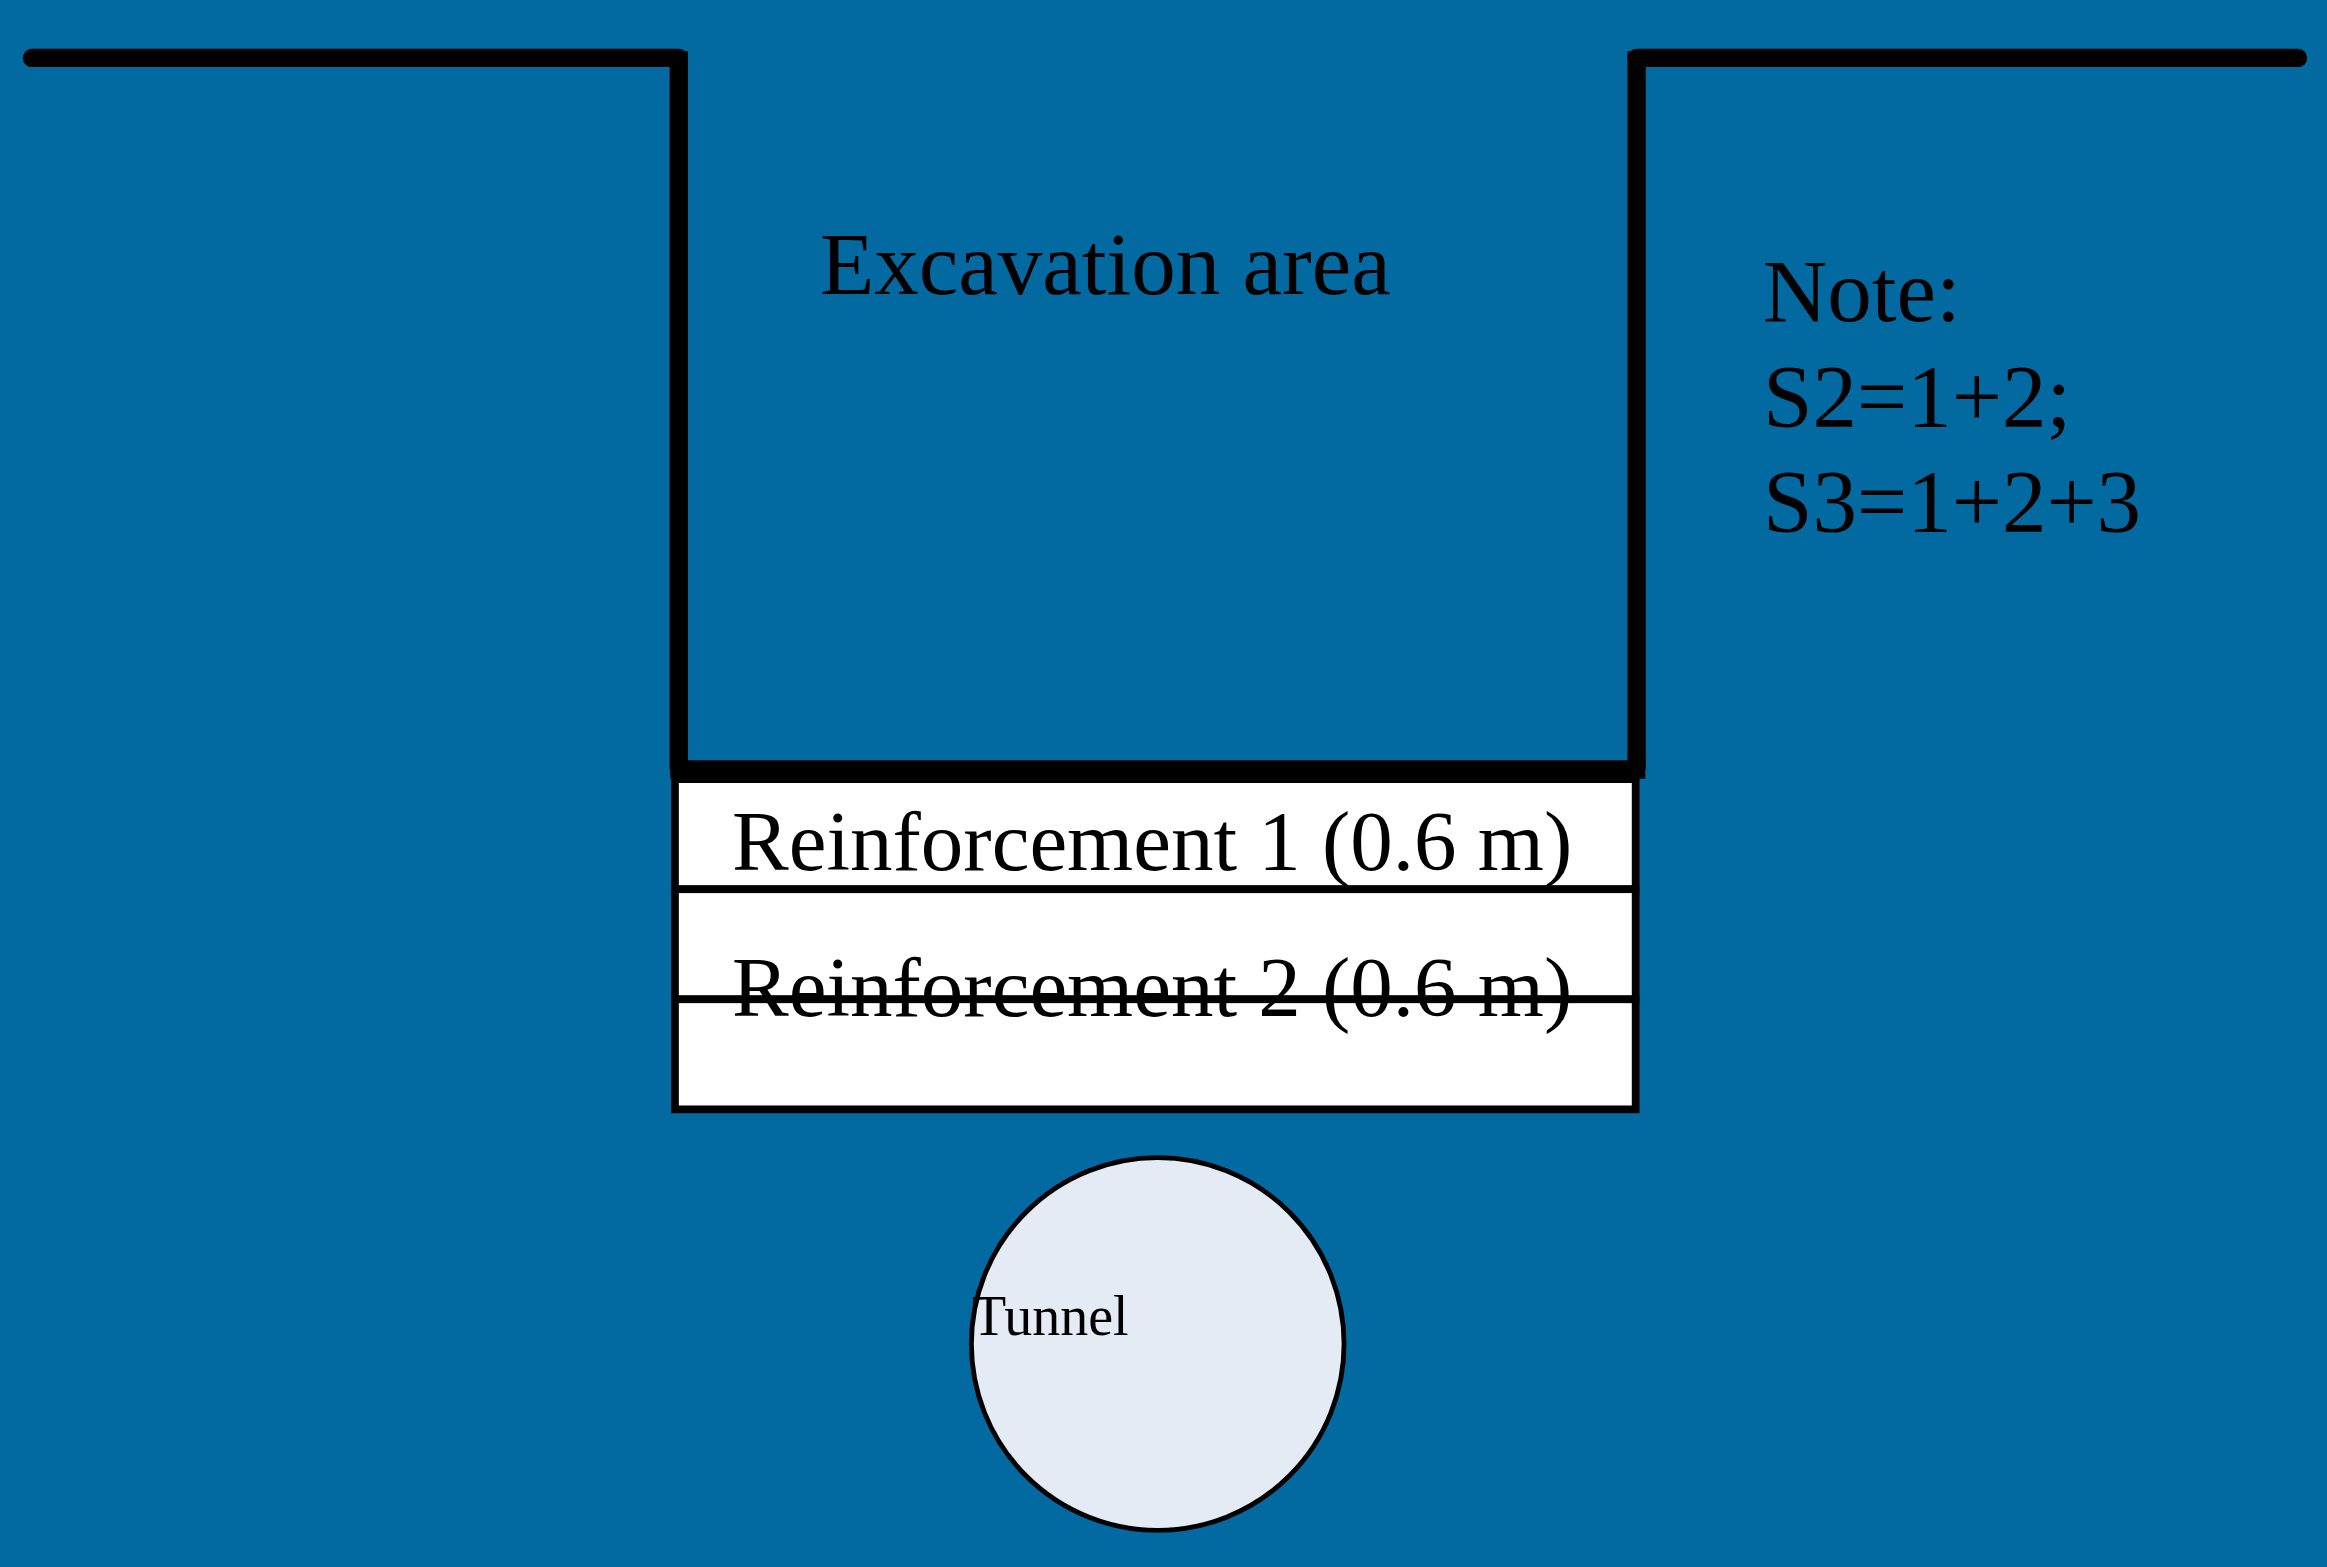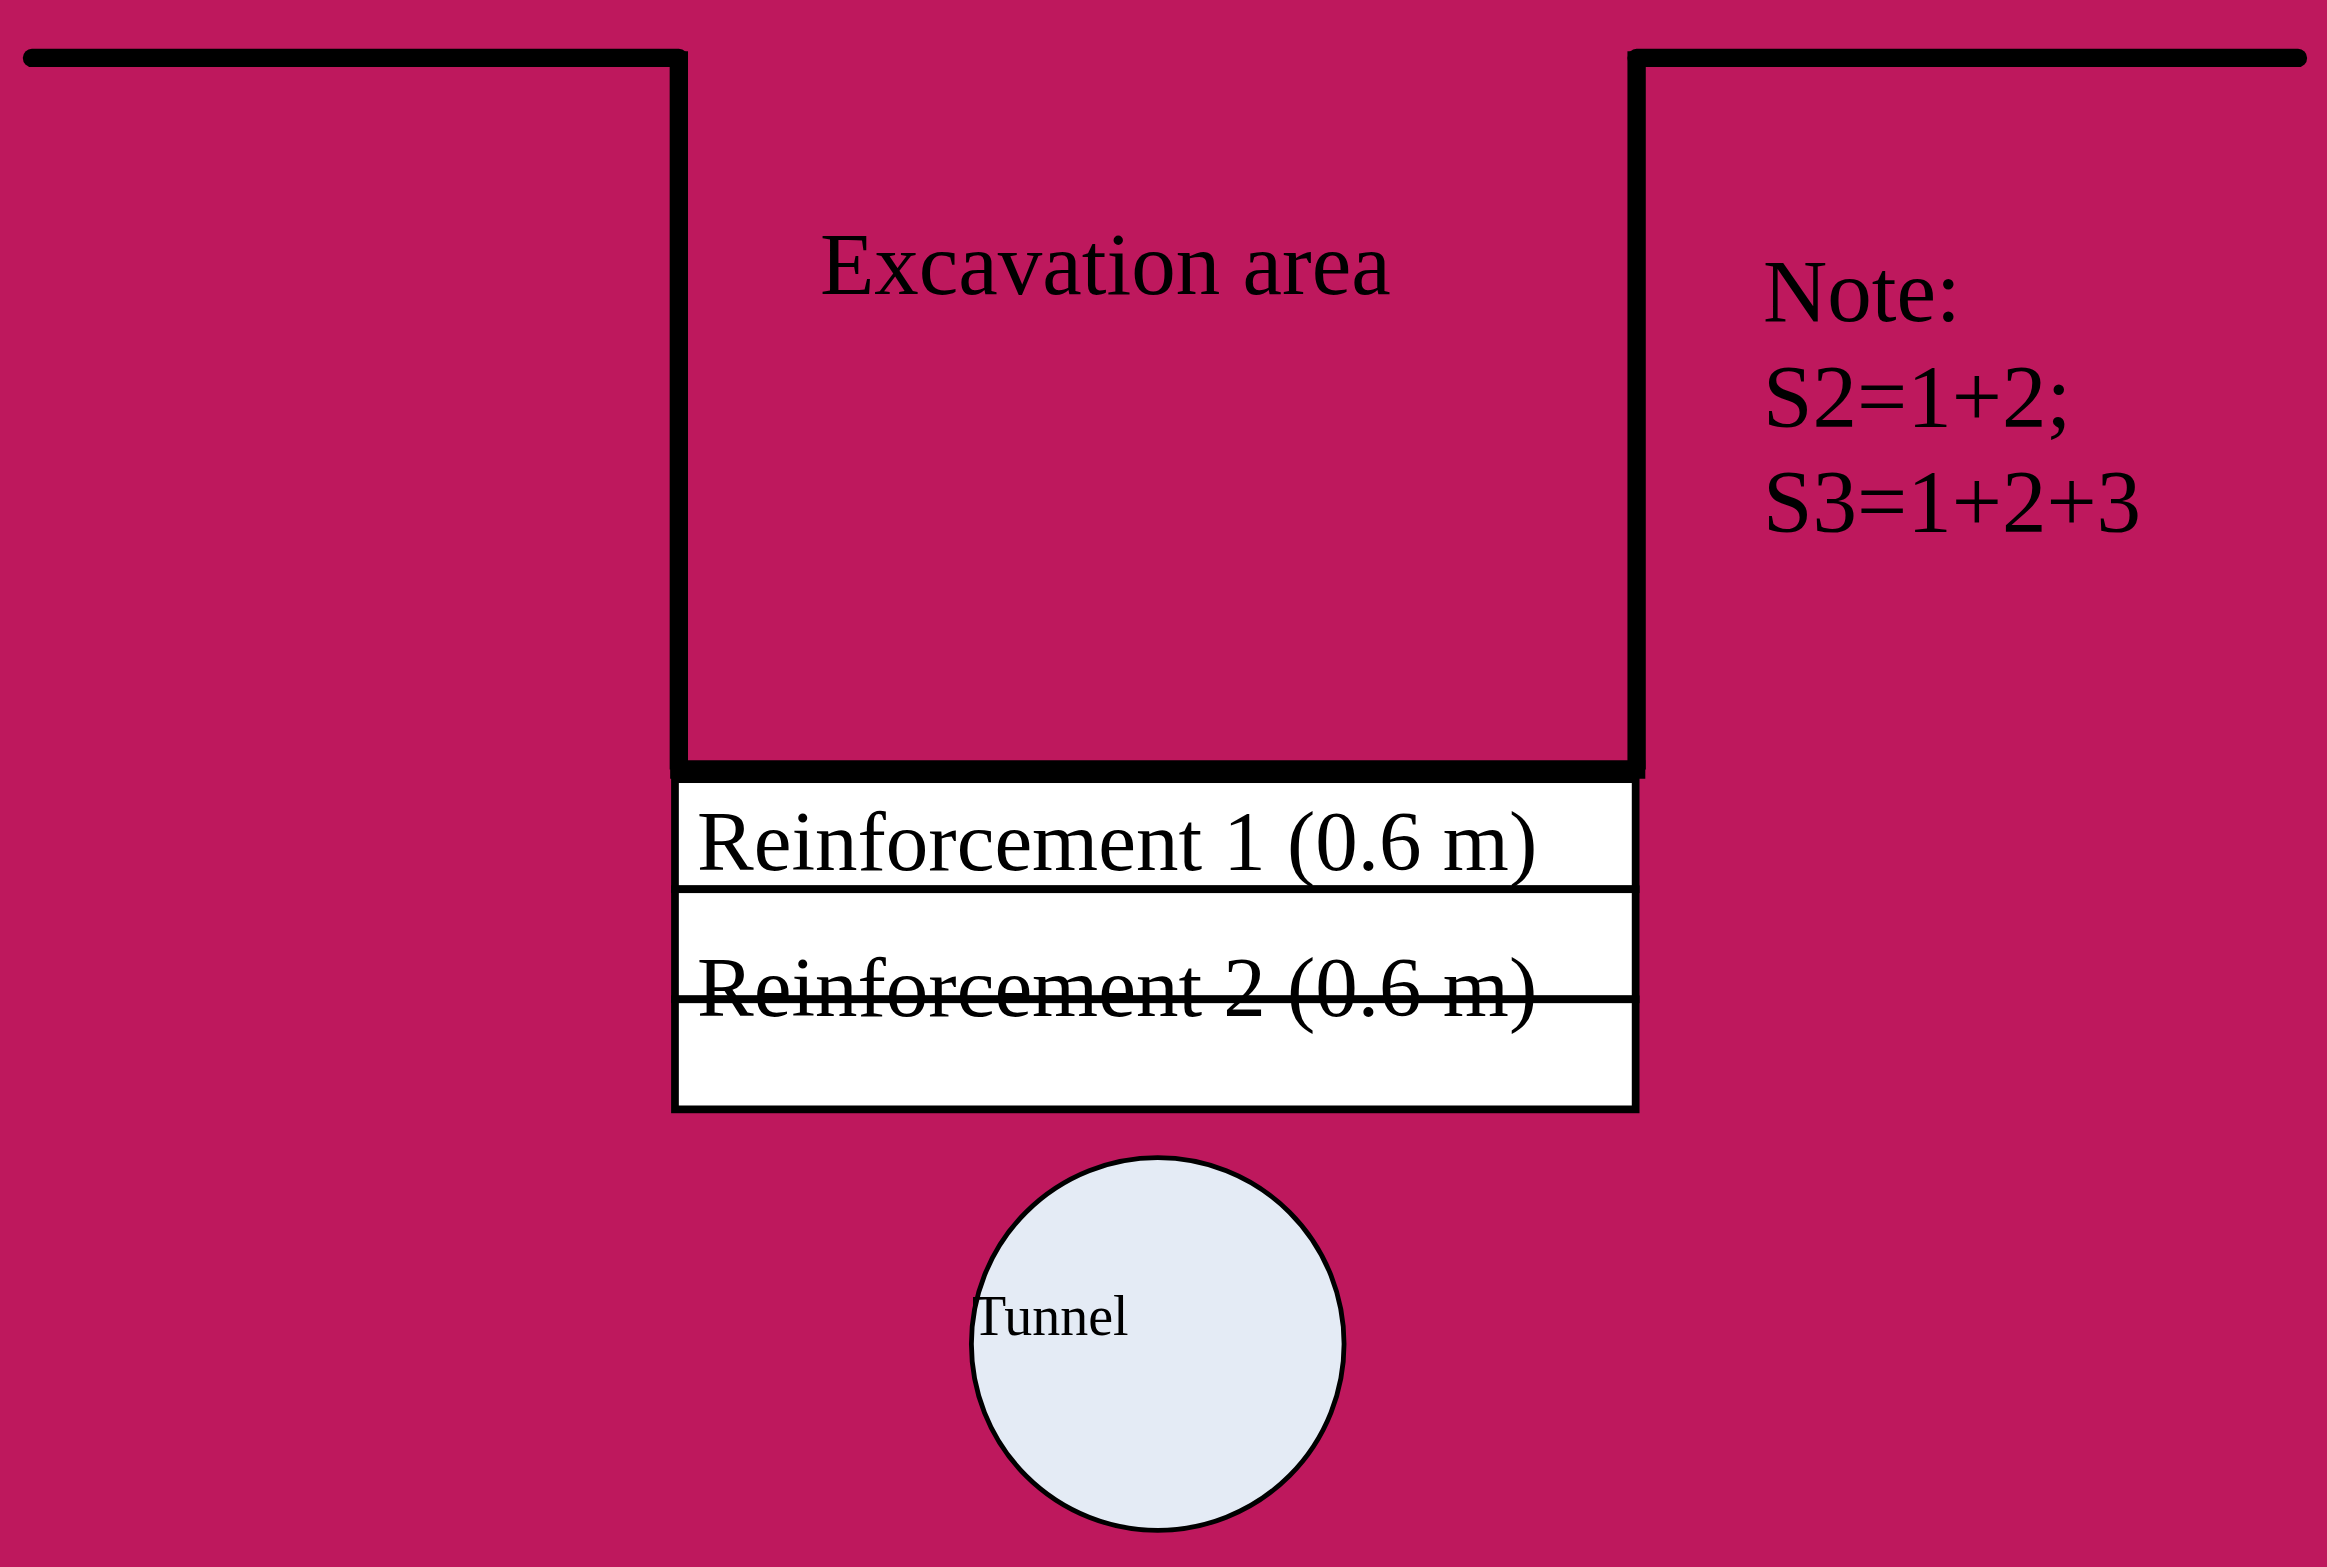--- a/index.html
+++ b/index.html
@@ -5,21 +5,21 @@
 <style>
   html, body {
     margin: 0;
     padding: 0;
     background: #ffffff;
   }
   #stage {
     position: relative;
     width: 2328px;
     height: 1567px;
-    background: #be185d;
+    background: #0369a1;
     overflow: hidden;
     font-family: "Liberation Serif", "DejaVu Serif", serif;
   }
   svg.diagram {
     position: absolute;
     left: 0;
     top: 0;
     width: 2328px;
     height: 1567px;
   }
@@ -46,21 +46,21 @@
     top: 239px;
     font-family: Liberation Serif, serif;
     color: #000000;
     font-size: 89px;
     line-height: 1.18;
   }
   #note-block div { white-space: nowrap; }
 
   .reinf-label {
     position: absolute;
-    left: 697px;
+    left: 732px;
     width: 927px;
     font-size: 85px;
     color: #000000;
     font-family: "Liberation Serif", "DejaVu Serif", serif;
     white-space: nowrap;
   }
   #reinf-label-0 { top: 792px; }
   #reinf-label-1 { top: 903px; margin-top: 35px; }
   #reinf-label-2 { top: 1014px; }
 

